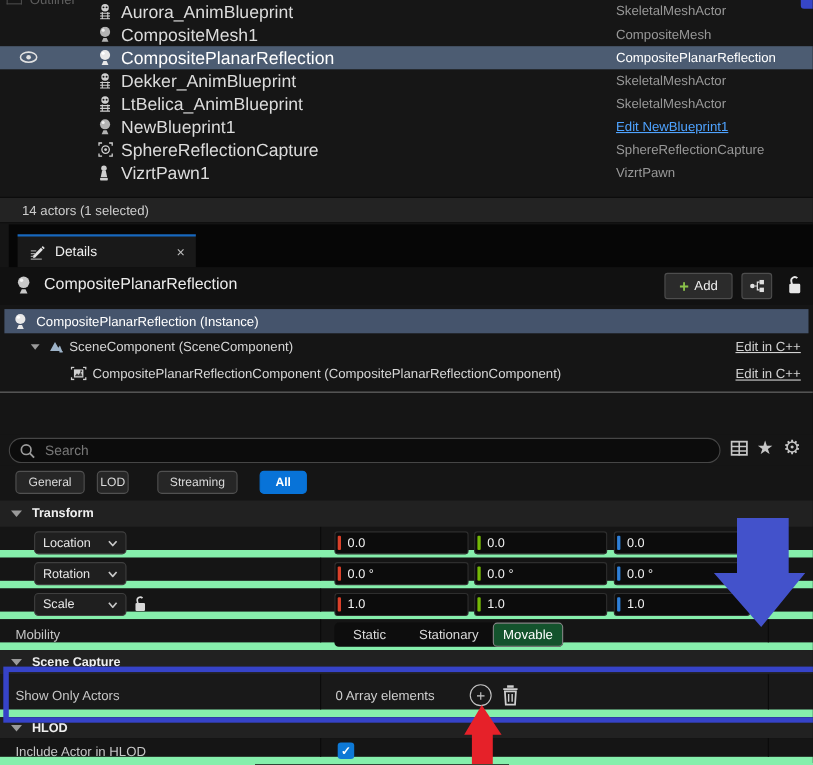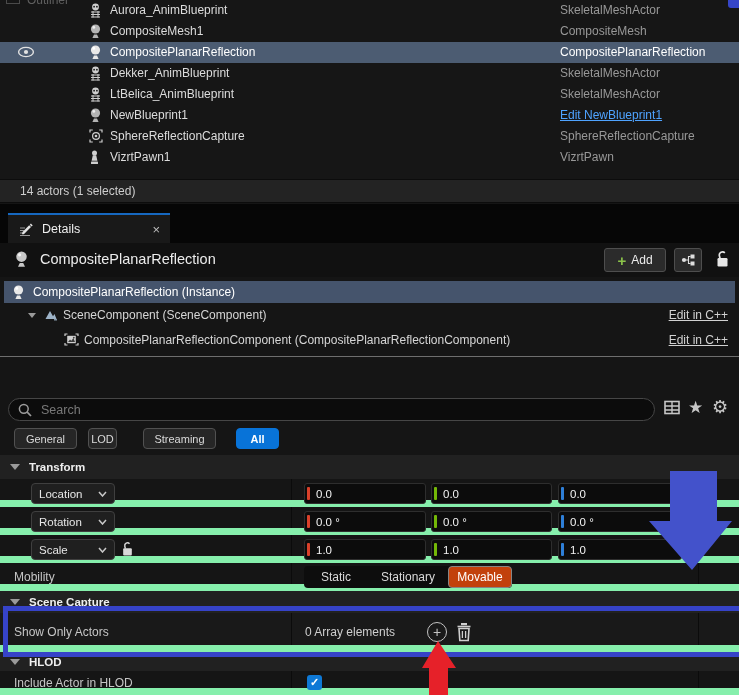--- a/index.html
+++ b/index.html
@@ -8,30 +8,30 @@
           font-family:"Liberation Sans", sans-serif;color:#d8d8d8;}
   
   .outliner{position:absolute;top:0;left:0;right:0;height:179px;background:#161616;overflow:hidden;}
   .outliner-clip-title{position:absolute;top:-7px;left:27px;font-size:12px;color:#5f5f5f;}
   .outliner-clip-icon{position:absolute;top:-4px;left:6px;width:14px;height:8px;border:1px solid #4a4a4a;border-top:none;}
   .blue-sliver{position:absolute;top:0;right:0;width:11px;height:8px;background:#3646c8;border-bottom-left-radius:3px;}
   .orow{position:absolute;left:0;right:0;height:21px;}
   .orow.sel{background:#4c5c72;}
   .orow .eye{position:absolute;left:17px;top:4px;}
   .orow .oicon{position:absolute;left:89px;top:3px;width:15px;height:15px;}
-  .orow .olabel{position:absolute;left:110px;top:3px;font-size:12px;color:#dcdcdc;white-space:nowrap;}
+  .orow .olabel{position:absolute;left:110px;top:3px;font-size:16px;color:#dcdcdc;white-space:nowrap;}
   .orow.sel .olabel,.orow.sel .otype{color:#ffffff;}
   .orow .otype{position:absolute;left:560px;top:3px;font-size:12px;color:#989898;white-space:nowrap;}
   .orow .otype.link{color:#4fa3ff;text-decoration:underline;cursor:pointer;}
   
   .status{position:absolute;top:179px;left:0;right:0;height:24px;background:#232323;
           border-top:1px solid #0c0c0c;border-bottom:1px solid #0c0c0c;
           display:flex;align-items:center;padding-left:20px;font-size:12px;color:#cdcdcd;}
   
-  .tabstrip{position:absolute;top:204px;left:0;right:0;height:39px;background:#060606;}
+  .tabstrip{position:absolute;top:204px;left:8px;right:0;height:39px;background:#060606;}
   .tab{position:absolute;left:8px;top:9px;width:162px;height:30px;background:#191919;
        border-top:2px solid #1668c0;display:flex;align-items:center;padding:0 10px;gap:8px;}
   .tab .tlabel{font-size:12.5px;color:#efefef;flex:0 0 auto;}
   .tab .tclose{margin-left:auto;color:#bdbdbd;font-size:13px;cursor:pointer;}
   
   .dheader{position:absolute;top:243px;left:0;right:0;height:34px;background:#111111;}
   .dheader .hicon{position:absolute;left:14px;top:8px;}
   .dheader .htitle{position:absolute;left:40px;top:8px;font-size:14.5px;color:#ececec;}
   .btn-add{position:absolute;right:73px;top:5px;height:24px;width:62px;background:#2b2b2b;
            border:1px solid #4e4e4e;border-radius:3px;display:flex;align-items:center;justify-content:center;gap:5px;cursor:pointer;}
@@ -73,21 +73,21 @@
   .ddown{position:absolute;left:31px;width:84px;height:21px;background:#1f1f1f;border:1px solid #3f3f3f;border-radius:4px;
          display:flex;align-items:center;padding:0 7px;cursor:pointer;}
   .ddown .dlbl{font-size:11.5px;color:#e6e6e6;flex:1;}
   .vf{position:absolute;height:21px;width:122px;background:#0c0c0c;border:1px solid #2e2e2e;border-radius:3px;
       display:flex;align-items:center;cursor:text;}
   .vf .bar{width:3px;height:13px;margin-left:2px;border-radius:1px;flex:0 0 auto;}
   .vf .num{margin-left:6px;font-size:11.5px;color:#f2f2f2;}
   .mobwrap{position:absolute;left:304px;top:3px;width:208px;height:22px;background:#0d0d0d;border-radius:4px;
            display:flex;align-items:stretch;}
   .seg{display:flex;align-items:center;justify-content:center;font-size:12px;color:#dadada;cursor:pointer;}
-  .seg.active{background:#c2410c;border:1px solid #868686;border-radius:4px;color:#fff;}
+  .seg.active{background:#14532d;border:1px solid #868686;border-radius:4px;color:#fff;}
   .pluscircle{position:absolute;width:20px;height:20px;border:1.5px solid #c3c3c3;border-radius:50%;
               display:flex;align-items:center;justify-content:center;color:#c3c3c3;font-size:14px;line-height:1;cursor:pointer;}
   .checkbox{position:absolute;width:15px;height:15px;background:#0e79d6;border-radius:3px;
             display:flex;align-items:center;justify-content:center;color:#fff;font-size:11px;font-weight:bold;cursor:pointer;}
   
   .blue-rect{position:absolute;left:3px;top:606px;width:742px;height:51px;border:5px solid #3643c8;z-index:9;pointer-events:none;}
   .arrow-down{position:absolute;left:648px;top:471px;z-index:8;pointer-events:none;}
   .arrow-up{position:absolute;left:420px;top:641px;z-index:11;pointer-events:none;}
   svg{display:block;}
 </style>

